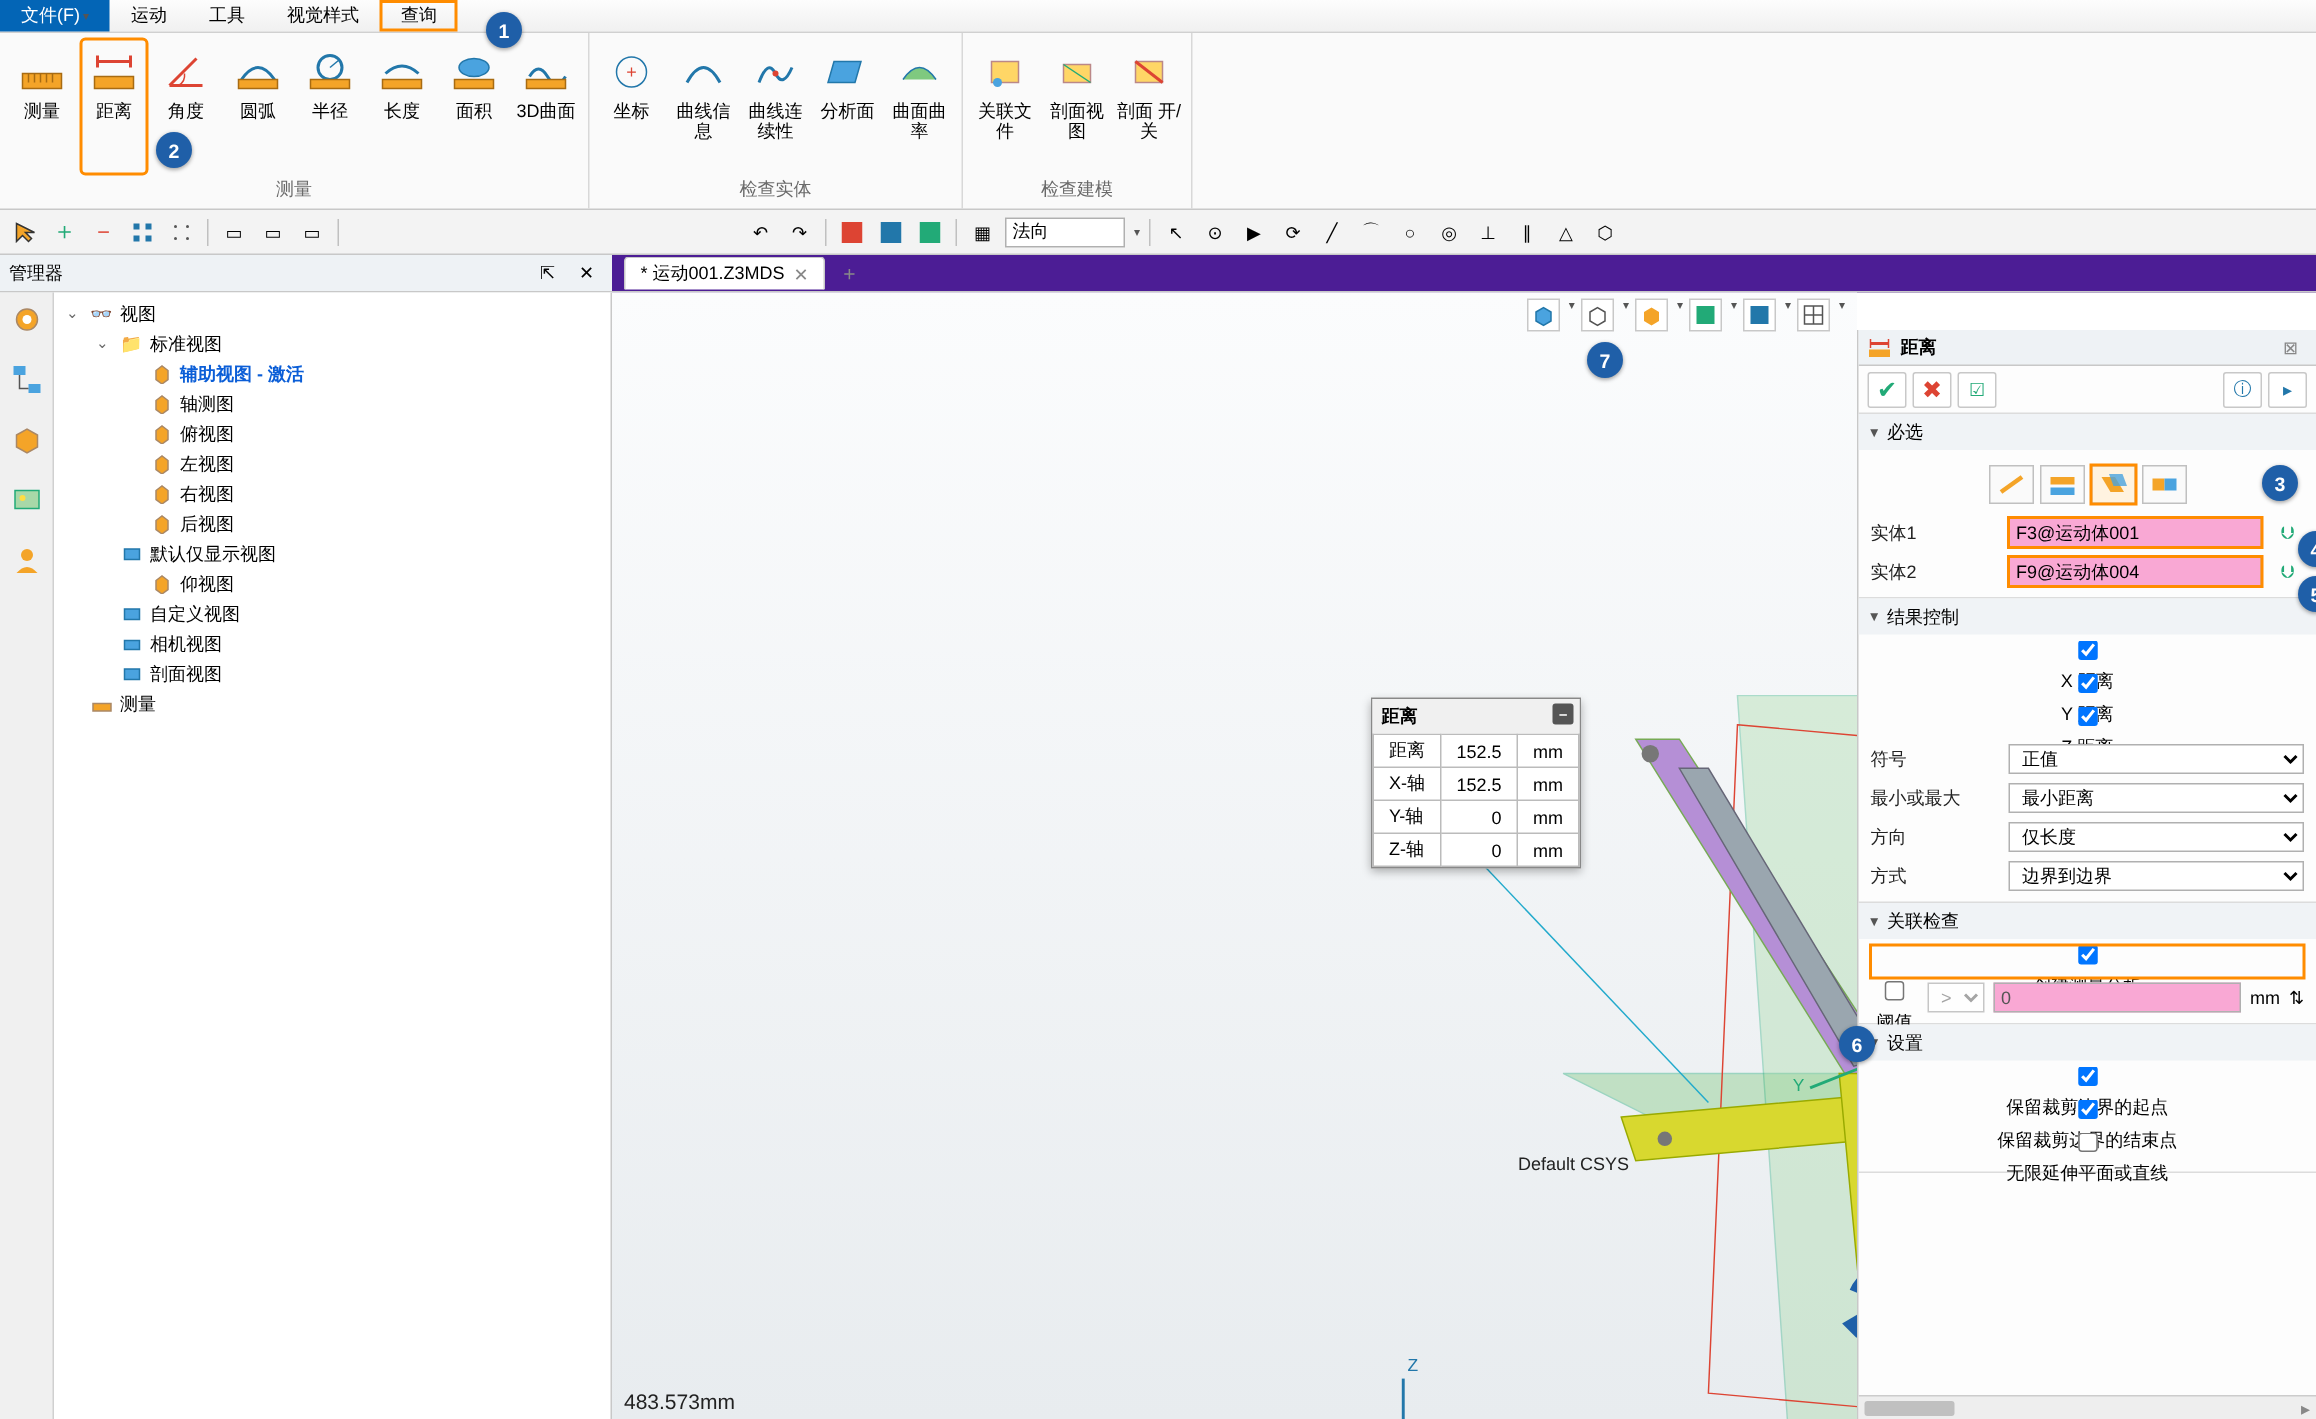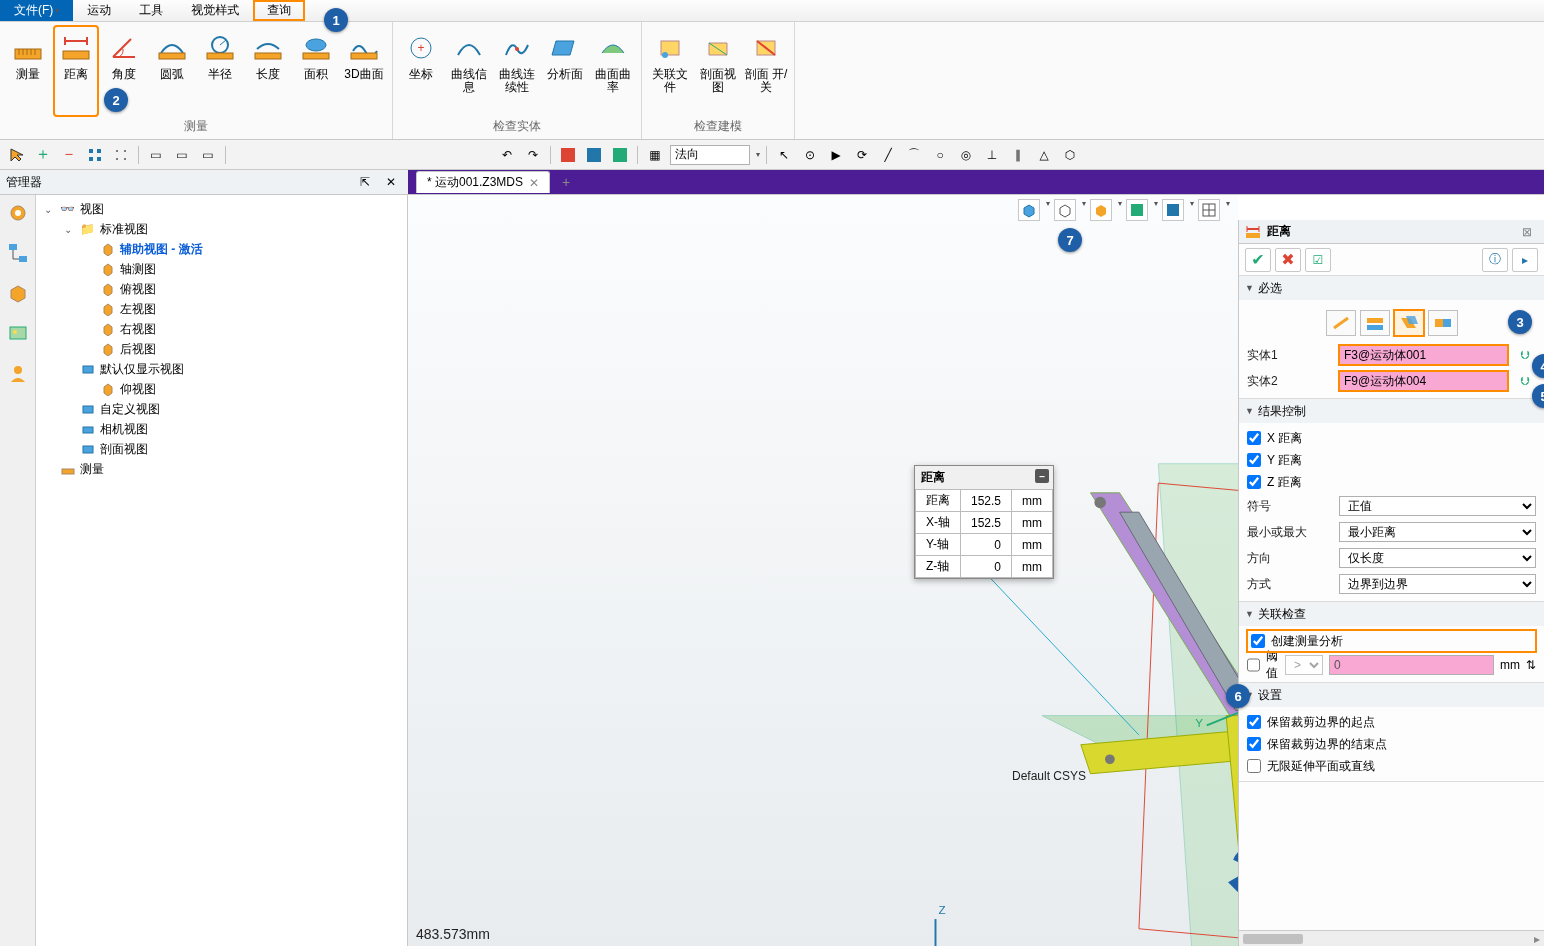--- a/index.html
+++ b/index.html
@@ -74,21 +74,21 @@
 .actbtn { width: 26px; height: 24px; border: 1px solid #c8c8c8; background: #fff; display: flex; align-items: center; justify-content: center; cursor: pointer; border-radius: 2px; }
 .section { border-bottom: 1px solid #dcdcdc; }
 .section .shdr { height: 24px; background: #f0f3f6; display: flex; align-items: center; padding: 0 6px; gap: 4px; cursor: pointer; }
 .section .shdr .tri { font-size: 9px; color: #555; }
 .section .sbody { padding: 4px 8px; }
 .prop-row { display: flex; align-items: center; height: 26px; gap: 6px; }
 .prop-row .plabel { width: 86px; color: #222; }
 .prop-row .pinput { flex: 1; height: 20px; border: 1px solid #b0b0b0; padding: 0 4px; background: #f9a8d4; }
 .prop-row .pselect { flex: 1; height: 20px; border: 1px solid #b0b0b0; background: #fff; padding: 0 4px; }
 .prop-row.hl .pinput { outline: 2px solid #ff8c00; outline-offset: -1px; }
-.chk { display: flex; align-items: center; gap: 6px; height: 22px; }
+.chk { display: flex; align-items: center; gap: 6px; height: 22px; flex-direction: column; }
 .chk input { width: 14px; height: 14px; }
 .mode-icons { display: flex; gap: 4px; justify-content: center; padding: 6px 0; }
 .mode-icons .mico { width: 30px; height: 26px; border: 1px solid #c0c0c0; background: #fafafa; display: flex; align-items: center; justify-content: center; cursor: pointer; }
 .mode-icons .mico.sel { outline: 2px solid #ff8c00; outline-offset: -1px; background: #fff3e0; }
 
 
 .callout { position: absolute; width: 24px; height: 24px; border-radius: 50%; background: #1f5fa8; color: #fff; font-weight: bold; display: flex; align-items: center; justify-content: center; font-size: 13px; box-shadow: 0 1px 3px rgba(0,0,0,.4); z-index: 50; }
 
 
 .hscroll { height: 16px; background: #eee; border-top: 1px solid #ccc; display: flex; align-items: center; }

